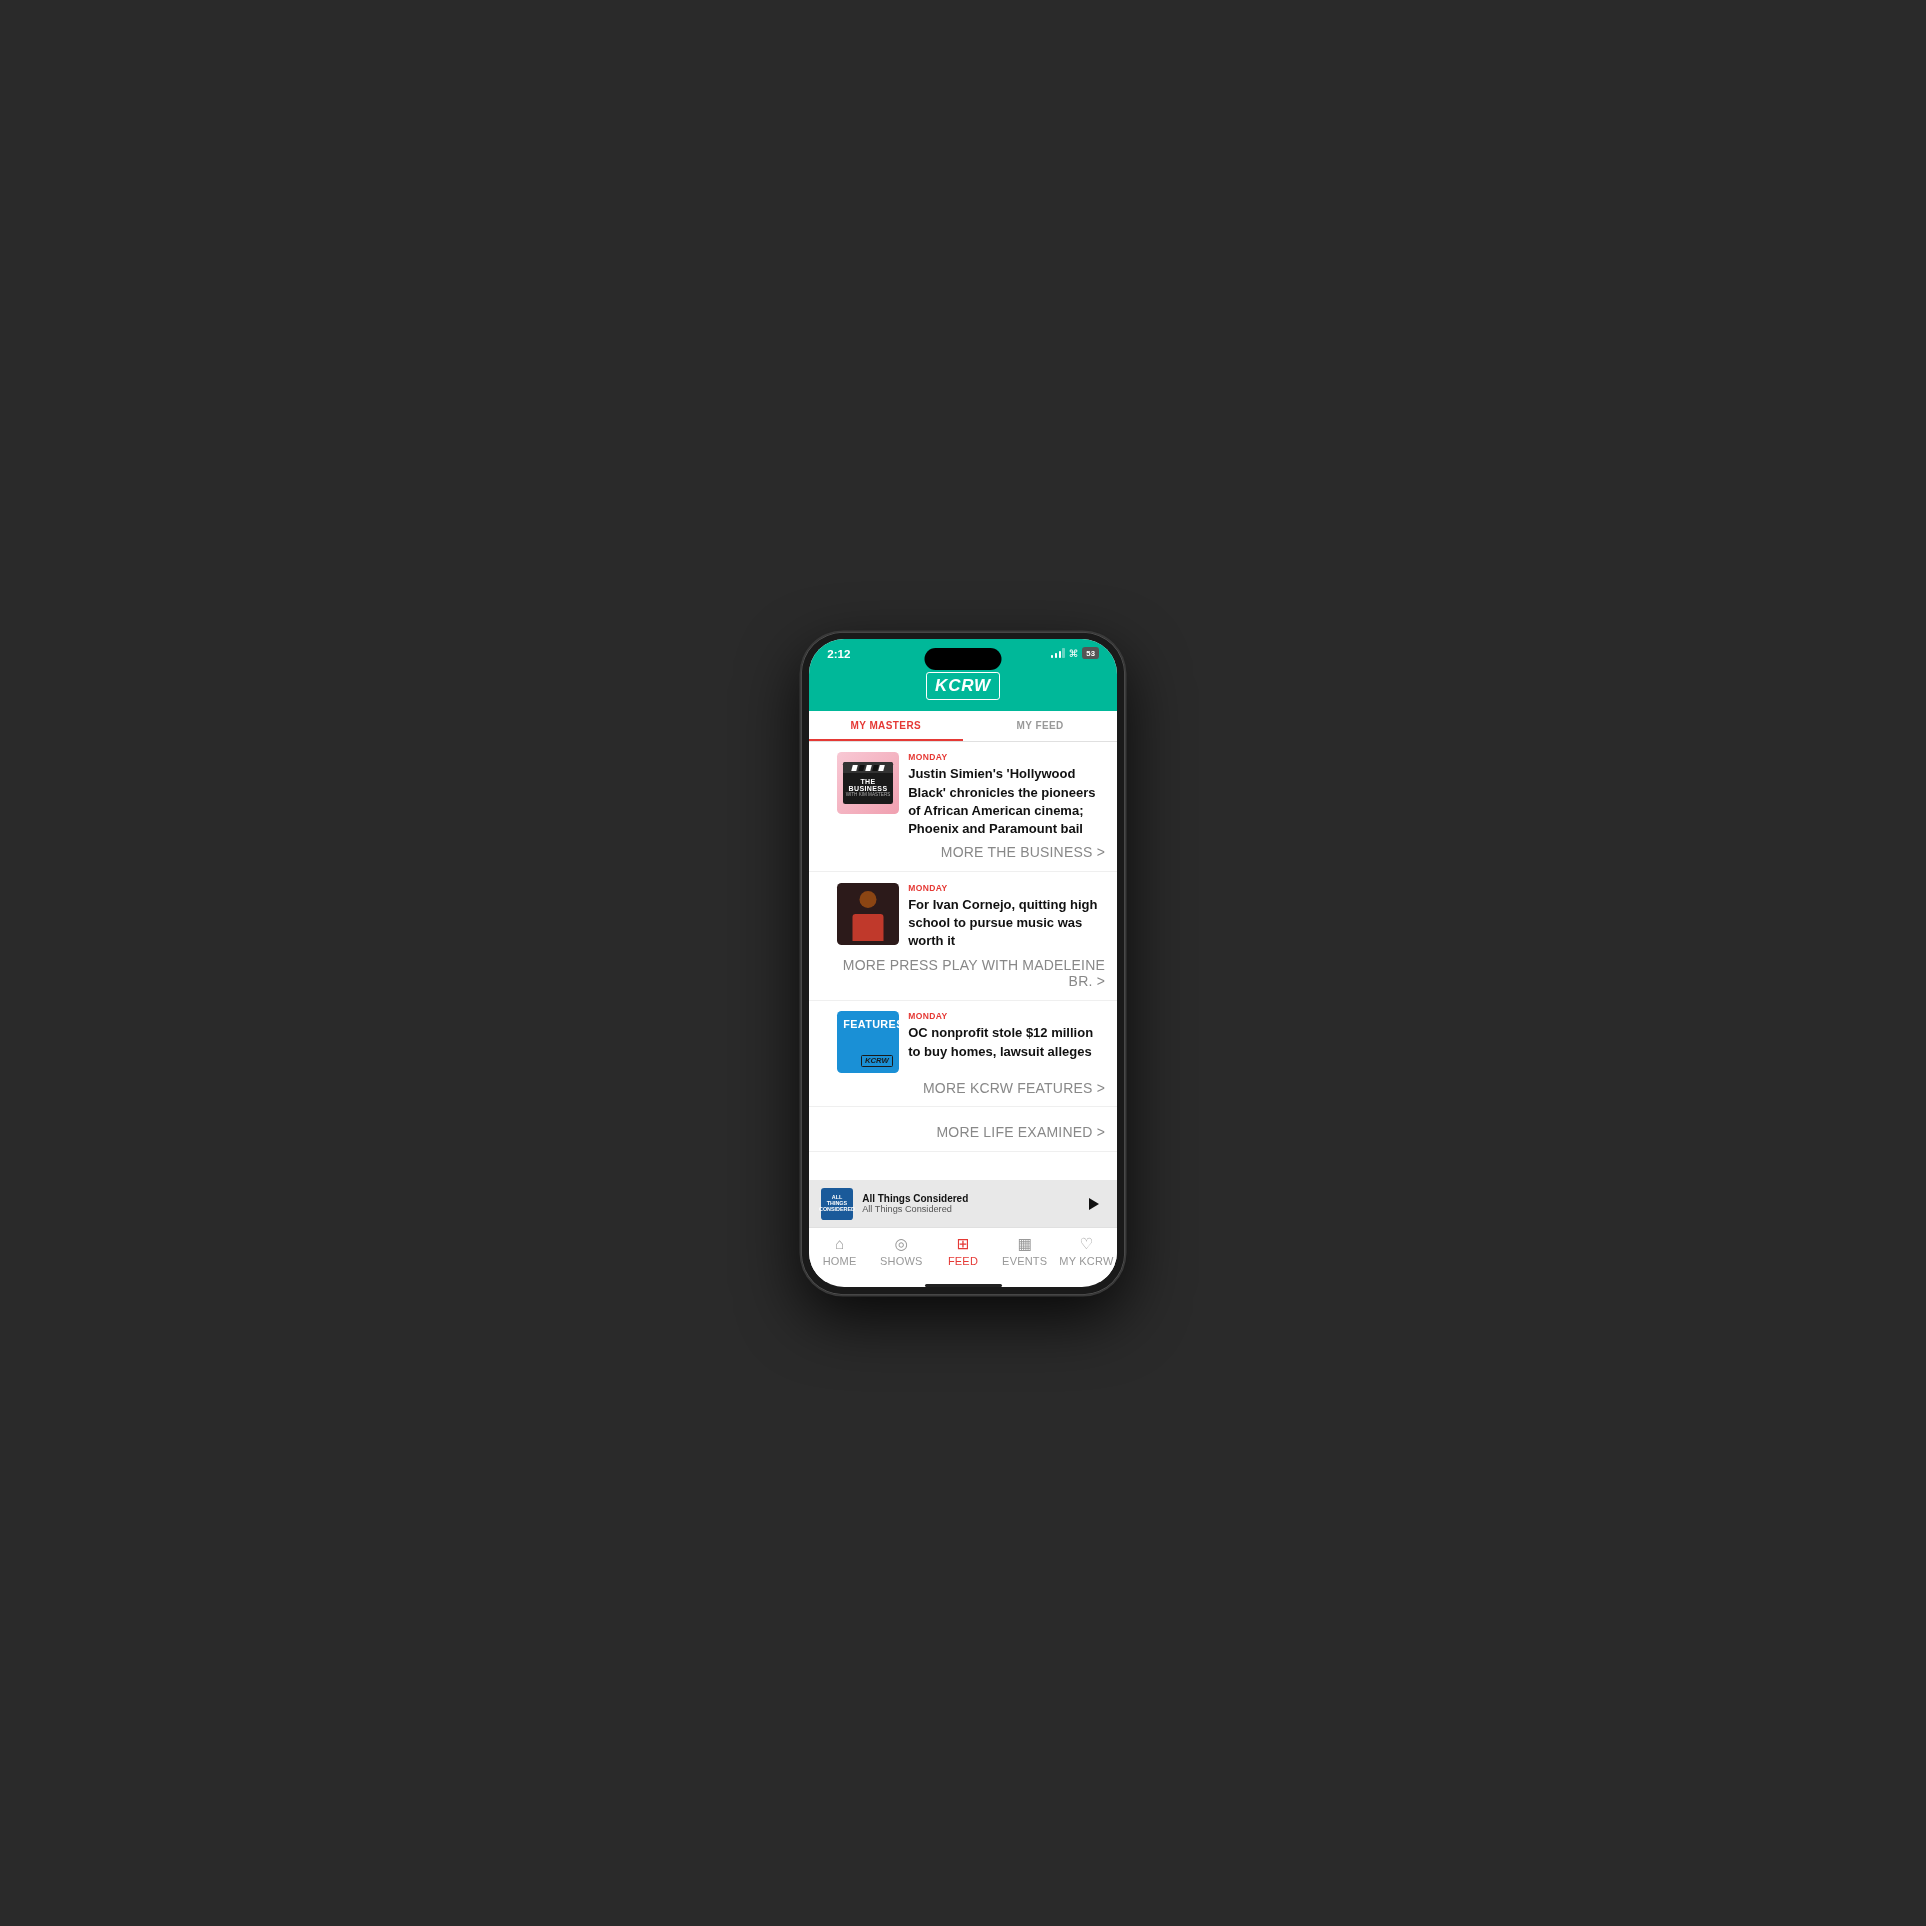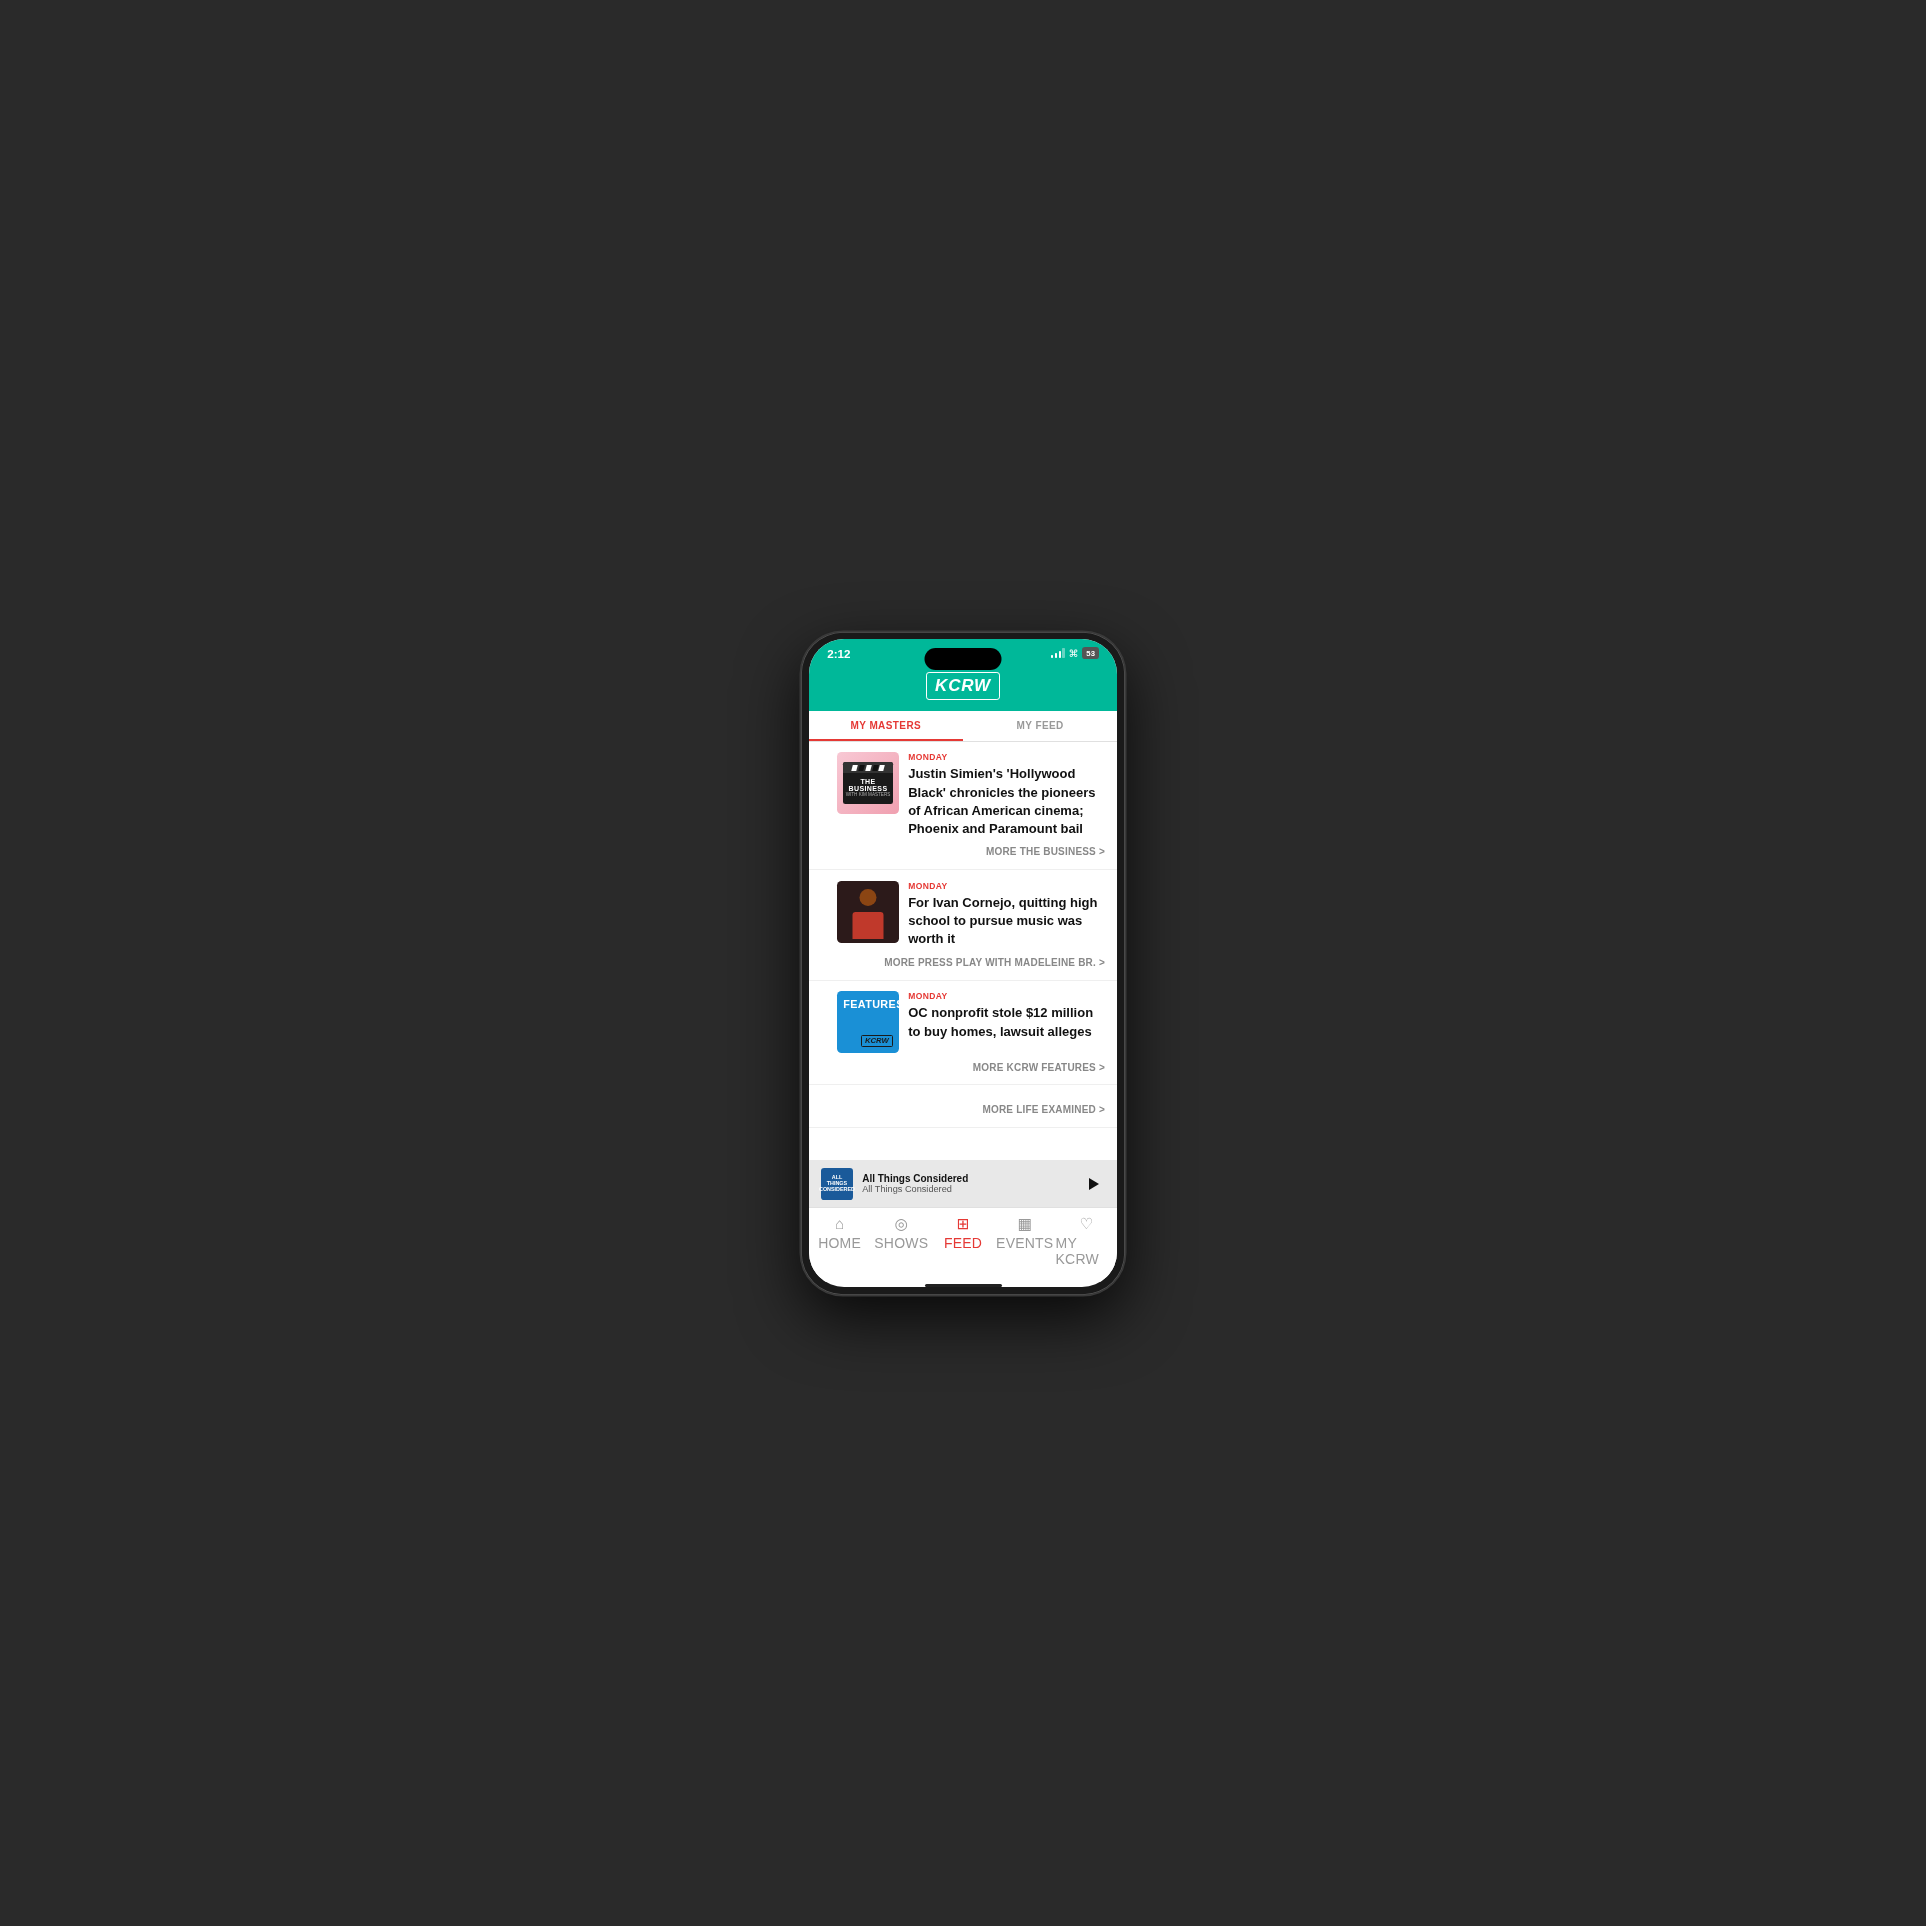--- a/index.html
+++ b/index.html
@@ -170,24 +170,24 @@
       font-size: 13px;
       font-weight: 600;
       color: #111;
       line-height: 1.4;
     }
     .more-link {
       text-align: right;
       margin-top: 6.2px;
     }
     .more-link a {
-      font-size: 10px;
+      font-size: 14px;
       color: #888;
       text-decoration: none;
-      font-weight: 700;
+      font-weight: 400;
       letter-spacing: 0.2px;
     }
     
     .thumb-business {
       background: linear-gradient(135deg, #f8c8d4, #f0a0b0);
       display: flex;
       align-items: center;
       justify-content: center;
       position: relative;
     }
@@ -370,21 +370,21 @@
       cursor: pointer;
     }
     .nav-icon {
       font-size: 15.4px;
       color: #999;
     }
     .nav-icon.active-red {
       color: #e53935;
     }
     .nav-label {
-      font-size: 14px;
+      font-size: 11px;
       color: #999;
       font-weight: 500;
       letter-spacing: 0.2px;
     }
     .nav-label.active-red {
       color: #e53935;
     }
     
     .home-indicator {
       height: 3.1px;

